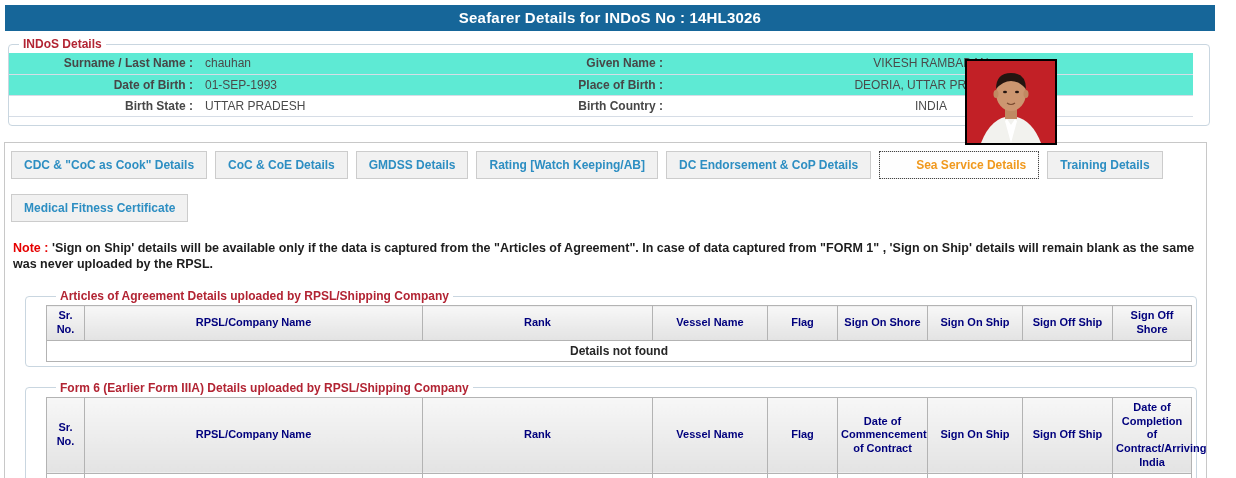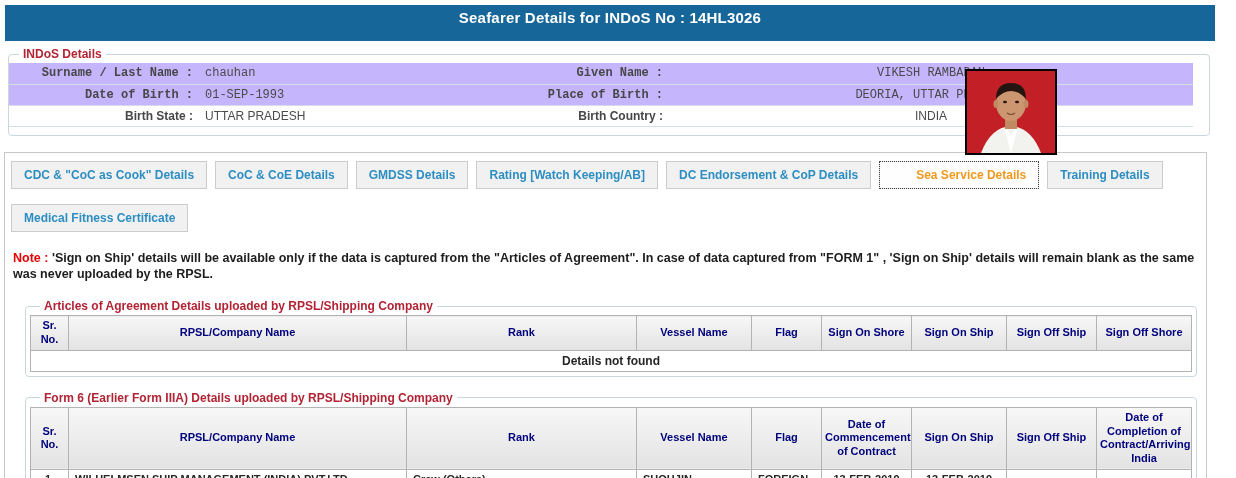--- a/index.html
+++ b/index.html
@@ -4,39 +4,39 @@
 <style>
   * { box-sizing: border-box; }
   html, body { margin:0; padding:0; }
   body {
     width:1236px; height:478px; overflow:hidden; background:#ffffff;
     font-family:"Liberation Sans", sans-serif; color:#4a4a4a;
   }
 
   
   .title-bar {
-    margin:5px 0 0 5px; width:1210px; height:36px; line-height:26px;
+    margin:5px 0 0 5px; width:1210px; height:26px; line-height:26px;
     background:#166699; color:#ffffff; font-weight:bold; font-size:15px;
     text-align:center; letter-spacing:0.2px;
   }
 
   
   fieldset {
     border:1px solid #c9d6e0; border-radius:4px; margin:0; padding:0;
   }
   legend {
     color:#b22433; font-weight:bold; font-size:12px;
     margin-left:10px; padding:0 4px;
   }
   .indos-fieldset {
     position:relative; margin:6px 0 0 8px; width:1202px;
     padding:0 16px 8px 0;
   }
   .details-table { width:100%; border-collapse:collapse; font-size:12px; margin-top:2px; }
-  .details-table tr.alt { background:#c4b5fd;font-family:Liberation Mono, monospace; }
+  .details-table tr.alt { background:#5eead4; }
   .details-table td { height:21px; border-bottom:1px solid #d6dde6; padding:0 6px; vertical-align:middle; }
   .details-table td.lbl  { width:190px; text-align:right; font-weight:bold; color:#474747; }
   .details-table td.lbl2 { width:180px; text-align:right; font-weight:bold; color:#474747; }
   .details-table td.val  { width:290px; text-align:left; color:#4a4a4a; }
   .details-table td.val2 { text-align:center; color:#4a4a4a; }
 
   .photo-frame {
     position:absolute; top:8px; right:152px; width:92px; height:86px;
     border:2px solid #000; background:#c22026;
   }
@@ -60,21 +60,21 @@
   }
 
   
   .note {
     margin:18px 8px 0 8px; font-size:12.5px; font-weight:bold; color:#1d1d1d;
     line-height:1.35;
   }
   .note-prefix { color:#e60000; }
 
   
-  .table-fieldset { margin:16px 0 0 20px; width:1172px; padding:2px 4px 4px 4px; }
+  .table-fieldset { margin:16px 0 0 20px; width:1172px; padding:2px 4px 4px 20px; }
   .table-fieldset.second-tbl { margin-top:14px; }
   .data-table { width:100%; border-collapse:collapse; font-size:11px; table-layout:fixed; }
   .data-table th {
     background:linear-gradient(#f7f7f7,#e3e3e3); color:#00007d; font-weight:bold;
     border:1px solid #b3b3b3; padding:3px 3px; text-align:center; line-height:1.25;
   }
   .data-table td {
     border:1px solid #b3b3b3; padding:3px 6px; font-weight:bold; color:#262626;
     height:18px; overflow:hidden; white-space:nowrap;
   }

